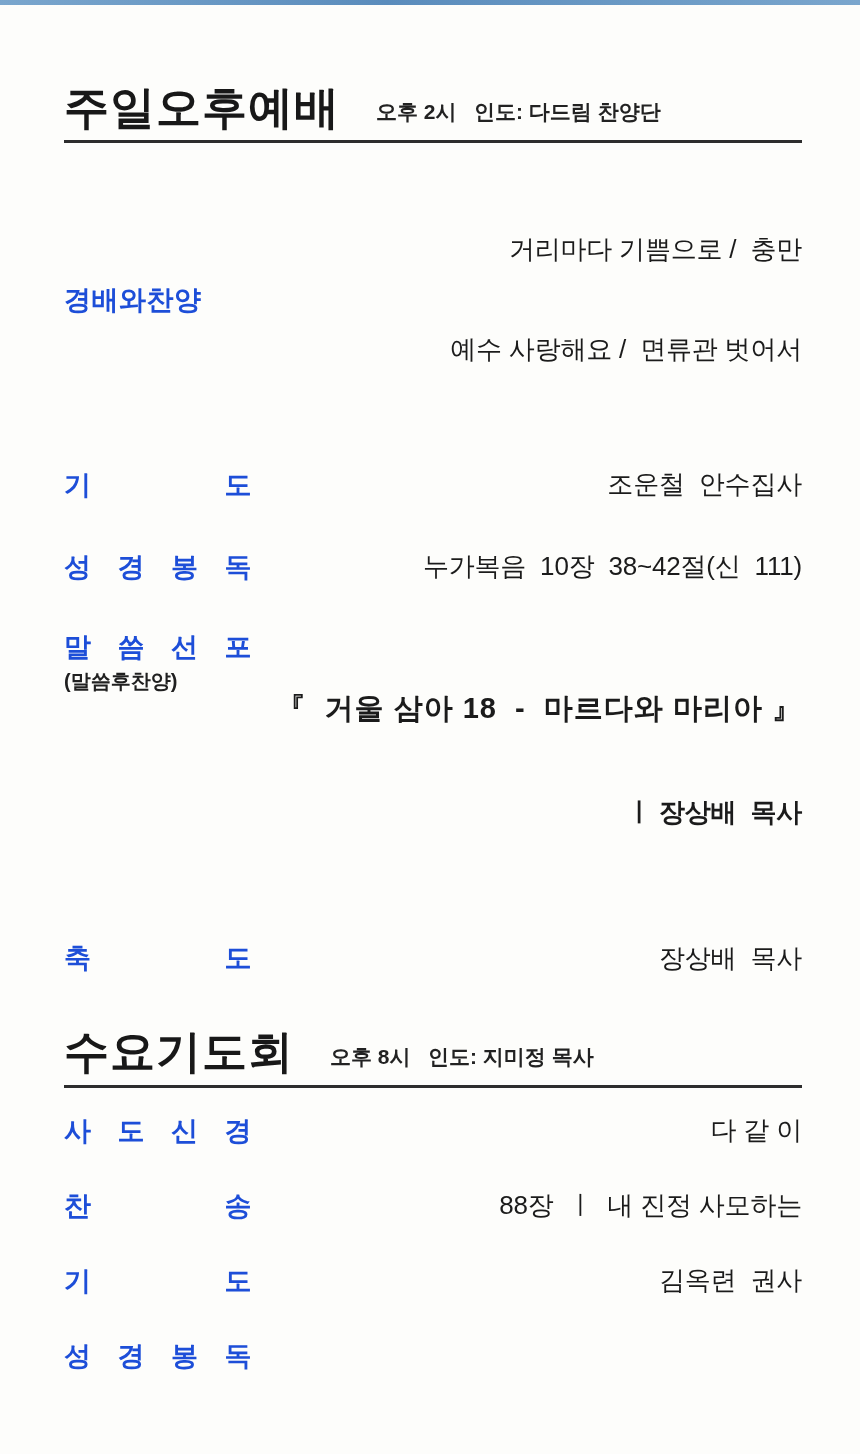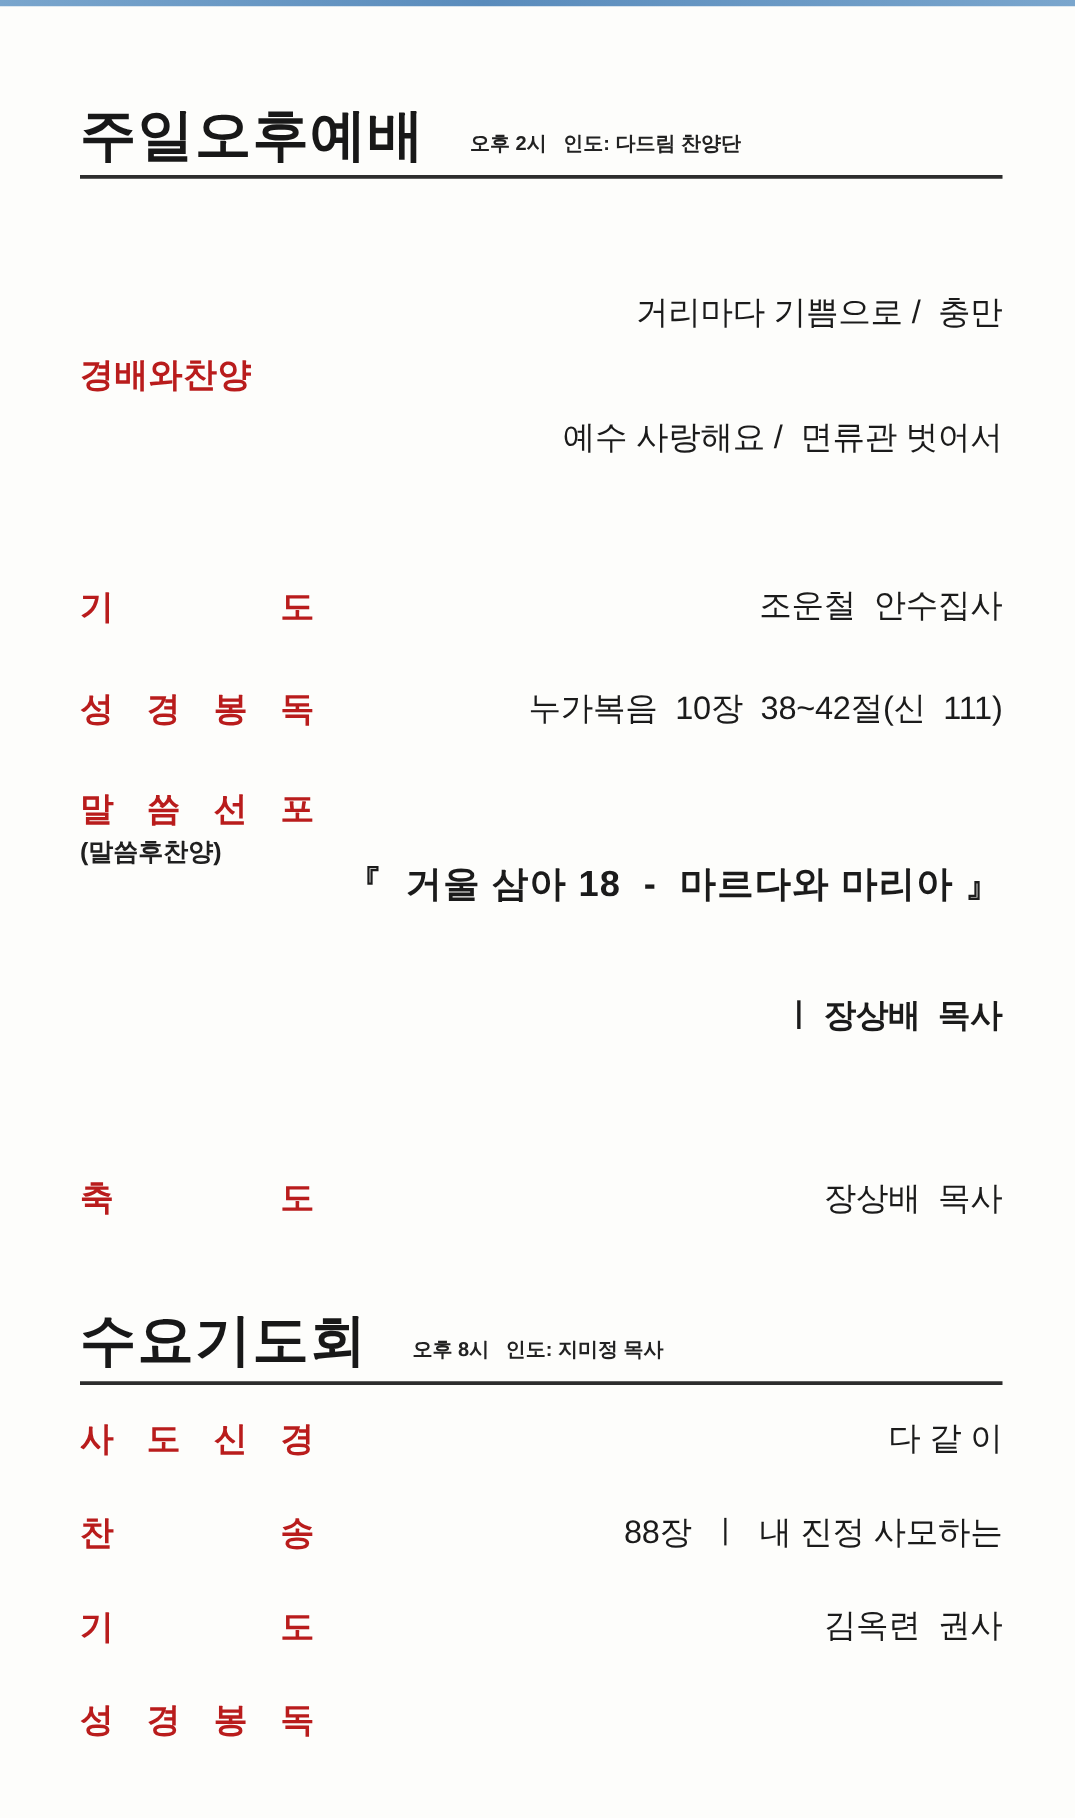--- a/index.html
+++ b/index.html
@@ -32,21 +32,21 @@
   }
   .section-title {
     font-size: 45px;
     font-weight: 800;
     letter-spacing: 1px;
     line-height: 1.05;
     color: #181818;
     white-space: pre;
   }
   .section-schedule {
-    font-size: 16px;
+    font-size: 21px;
     font-weight: 600;
     color: #222222;
     padding-bottom: 5px;
     white-space: pre;
   }
   .rule {
     border-bottom: 3px solid #2d2d2d;
     margin-top: 9px;
   }
   .order-row {
@@ -58,21 +58,21 @@
     align-items: flex-start;
   }
   .order-label,
   .order-label-block {
     width: 188px;
     flex-shrink: 0;
   }
   .order-label {
     font-size: 27px;
     font-weight: 700;
-    color: #b91c1c;
+    color: #1d4ed8;
     text-align: justify;
     text-align-last: justify;
     letter-spacing: 0.5px;
   }
   .order-sublabel {
     font-size: 20px;
     font-weight: 700;
     color: #202020;
     text-align: left;
     text-align-last: left;
@@ -102,21 +102,21 @@
     font-weight: 700;
     margin-top: 8px;
     white-space: pre;
   }
   
   .mt-praise      { margin-top: 26px; }
   .mt-prayer1     { margin-top: 36px; }
   .mt-scripture1  { margin-top: 46px; }
   .mt-sermon1     { margin-top: 44px; }
   .mt-benediction { margin-top: 48px; }
-  .sec2           { margin-top: 72px; }
+  .sec2           { margin-top: 52px; }
   .mt-creed       { margin-top: 25px; }
   .mt-w           { margin-top: 39px; justify-content: space-between; }
 </style>
 </head>
 <body>
 
 <div class="top-bar" style="background: linear-gradient(90deg, rgb(122, 166, 205), rgb(90, 140, 188) 45%, rgb(122, 166, 205));"></div>
 
 <div class="page">
 

